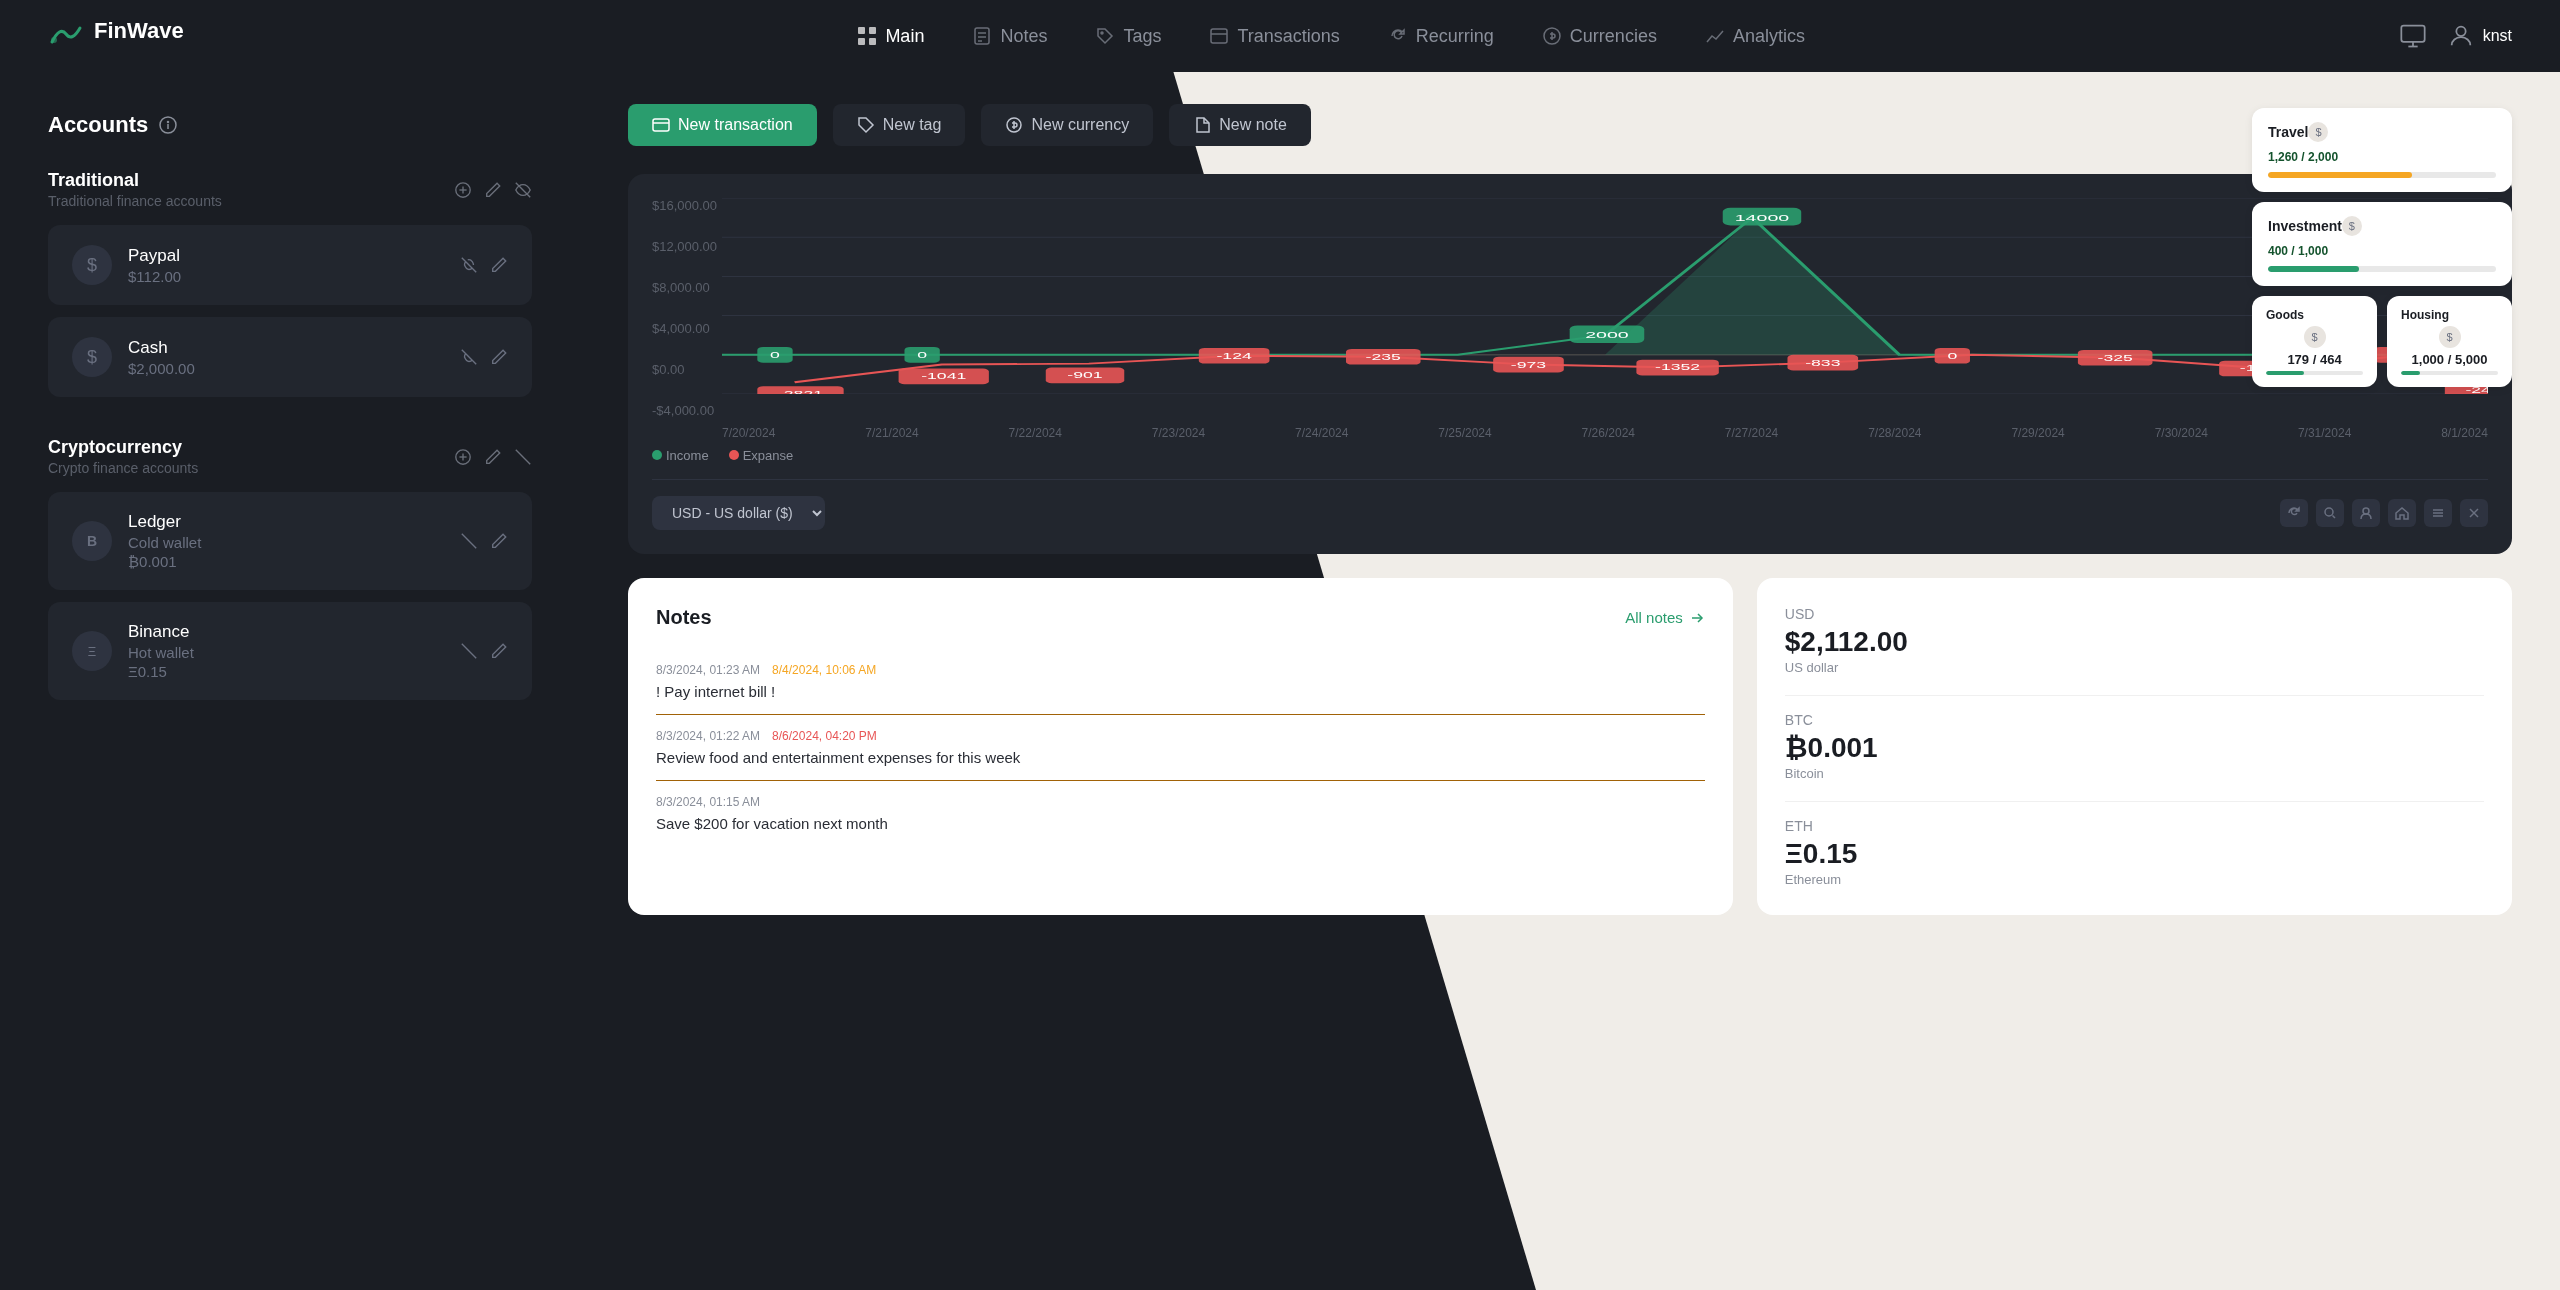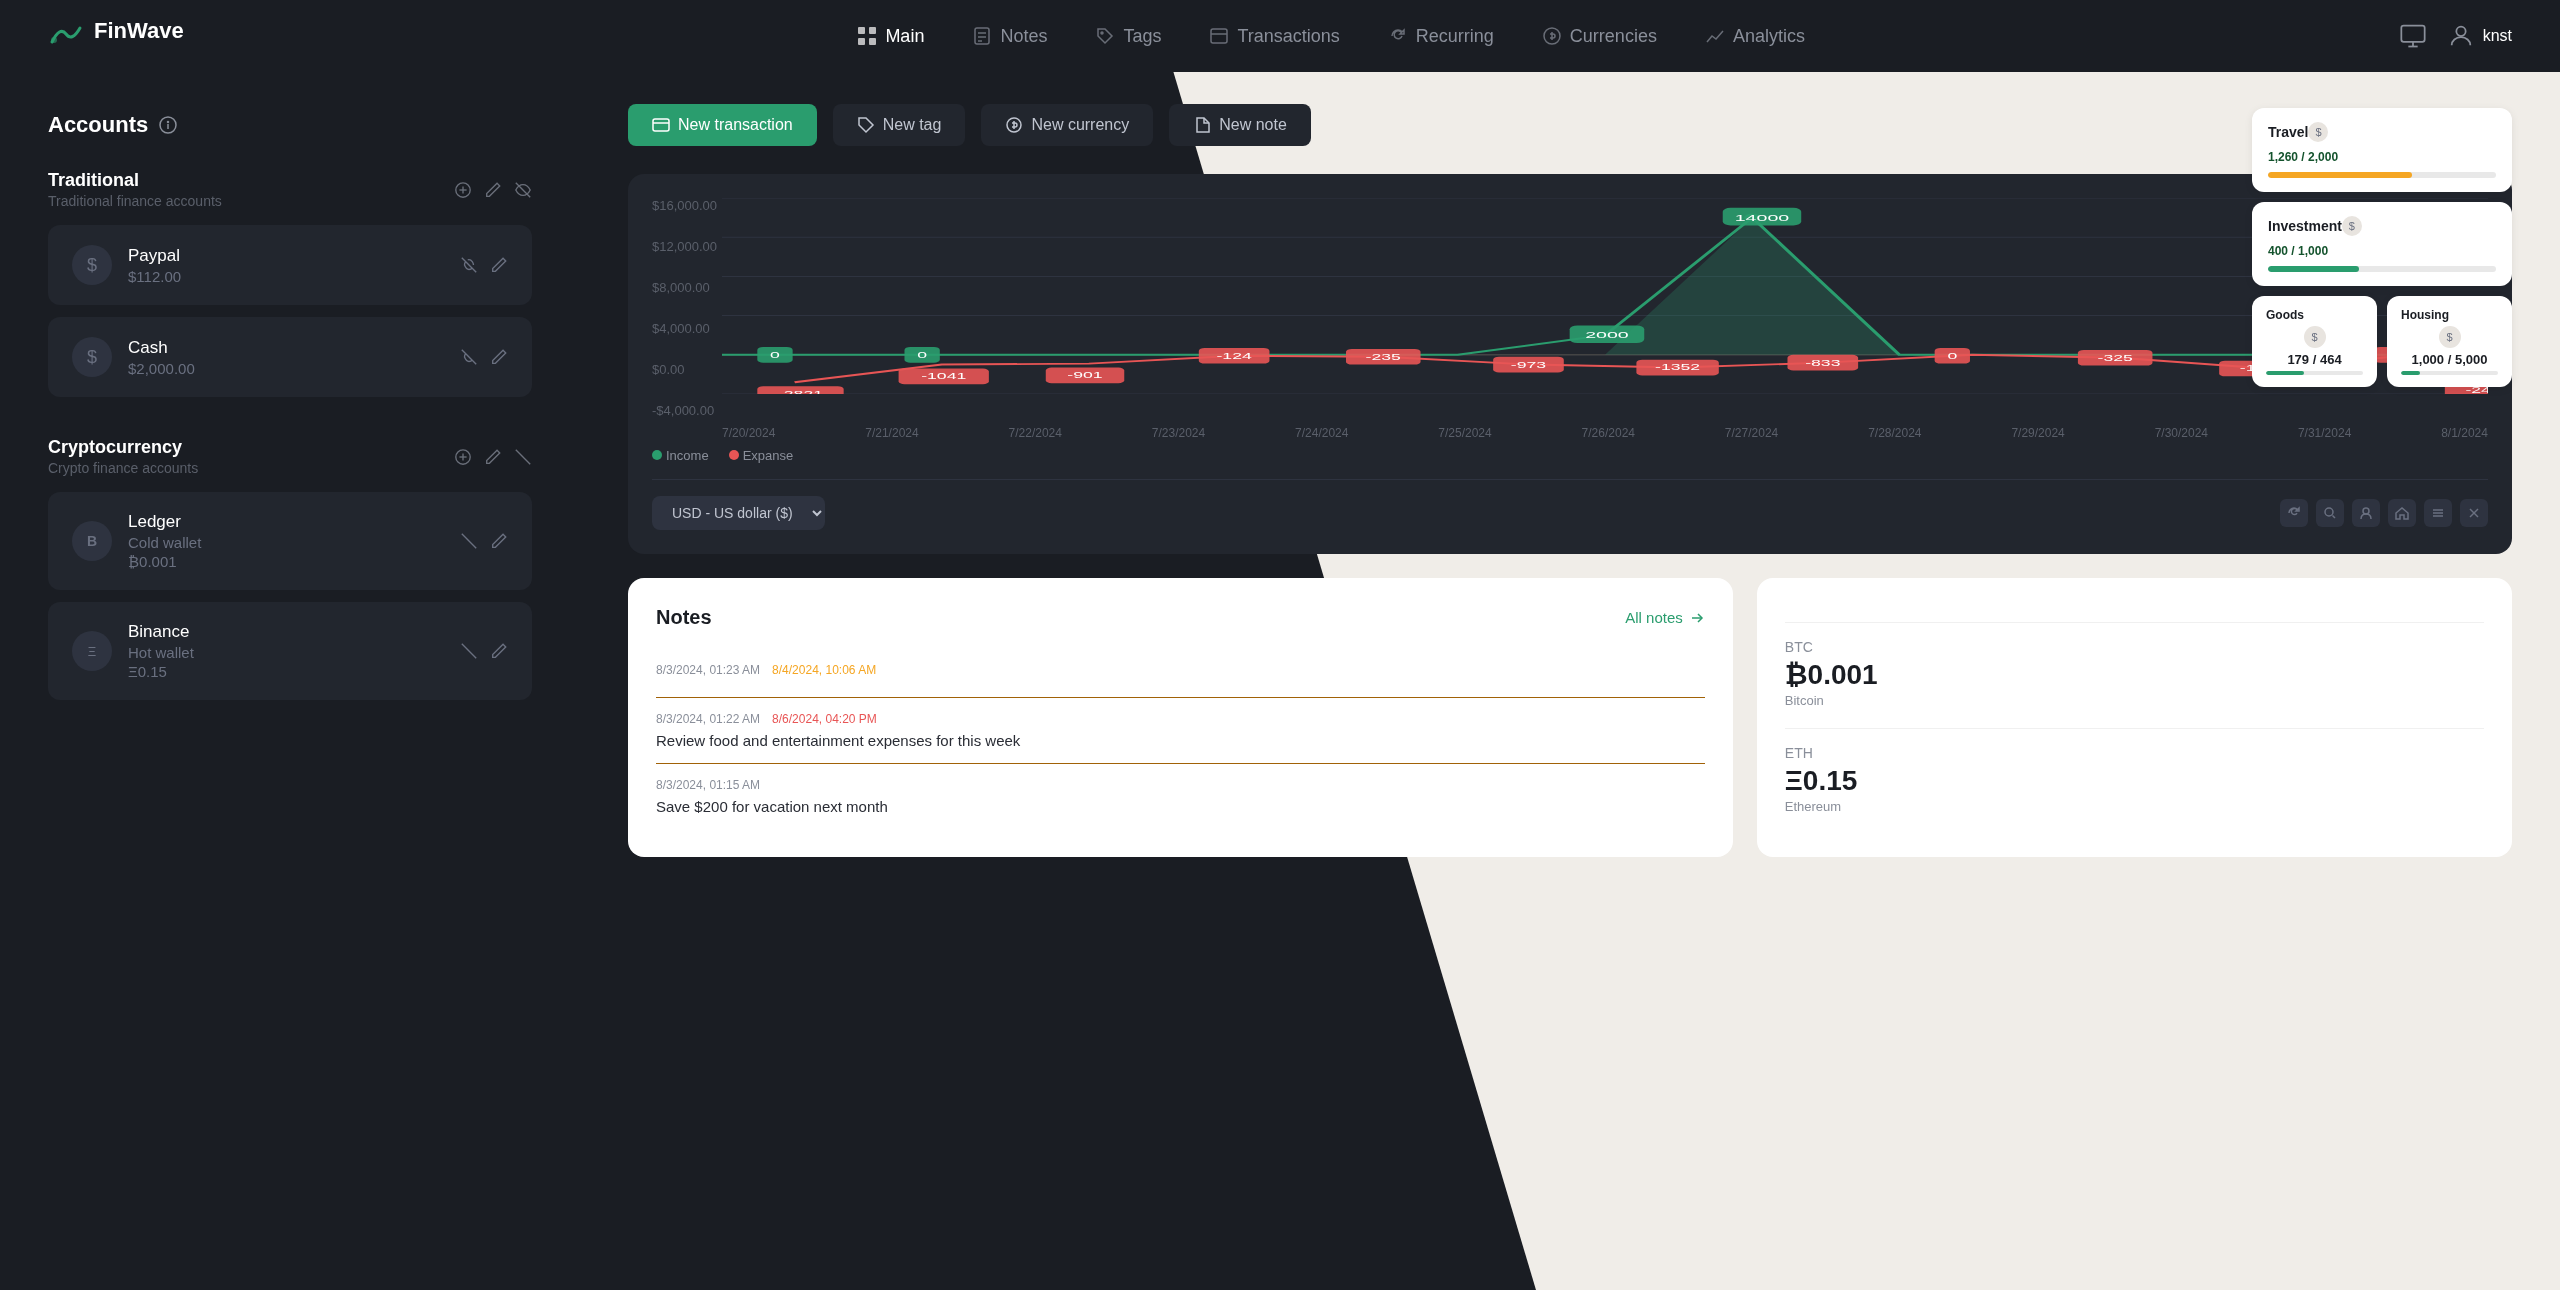--- a/index.html
+++ b/index.html
@@ -875,40 +875,46 @@
                 <polyline points="9,4 13,8 9,12"></polyline>
               </svg>
           </div>
         </div>
 
         <div class="note-item">
           <div class="note-meta">
             <span class="note-date">8/3/2024, 01:23 AM</span>
             <span class="note-date-highlight">8/4/2024, 10:06 AM</span>
           </div>
+          <div class="note-text">! Pay internet bill !</div>
         </div>
 
         <div class="note-item">
           <div class="note-meta">
             <span class="note-date">8/3/2024, 01:22 AM</span>
             <span class="note-date-highlight2">8/6/2024, 04:20 PM</span>
           </div>
           <div class="note-text">Review food and entertainment expenses for this week</div>
         </div>
 
         <div class="note-item">
           <div class="note-meta">
             <span class="note-date">8/3/2024, 01:15 AM</span>
           </div>
           <div class="note-text">Save $200 for vacation next month</div>
         </div>
       </div>
 
       <div class="currencies-card">
 
+        <div class="currency-item">
+          <div class="currency-code">USD</div>
+          <div class="currency-amount">$2,112.00</div>
+          <div class="currency-name">US dollar</div>
+        </div>
         <div class="currency-divider"></div>
 
         <div class="currency-item">
           <div class="currency-code">BTC</div>
           <div class="currency-amount">₿0.001</div>
           <div class="currency-name">Bitcoin</div>
         </div>
         <div class="currency-divider"></div>
 
         <div class="currency-item">

